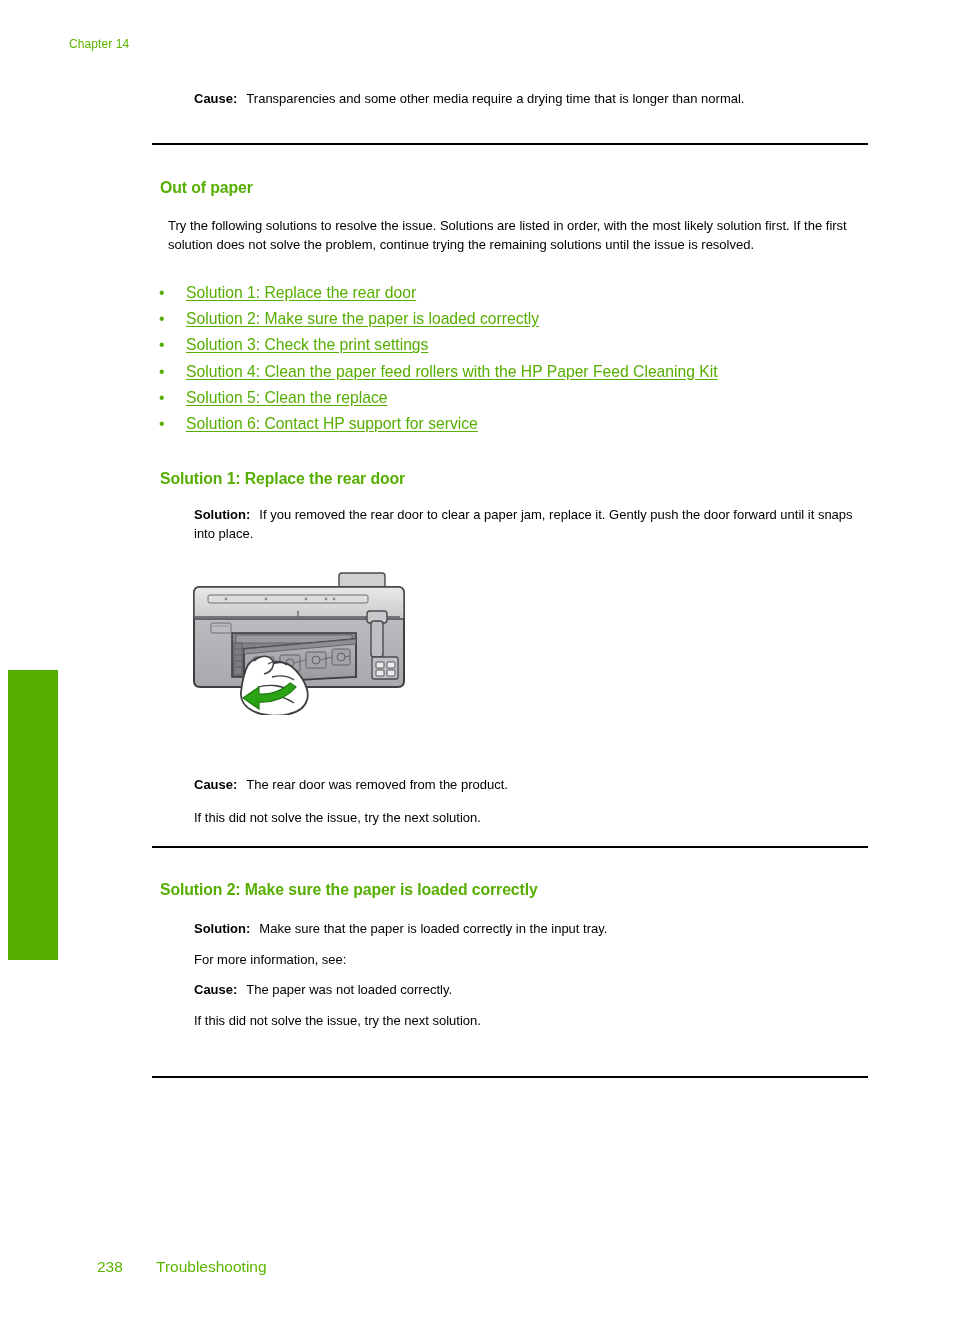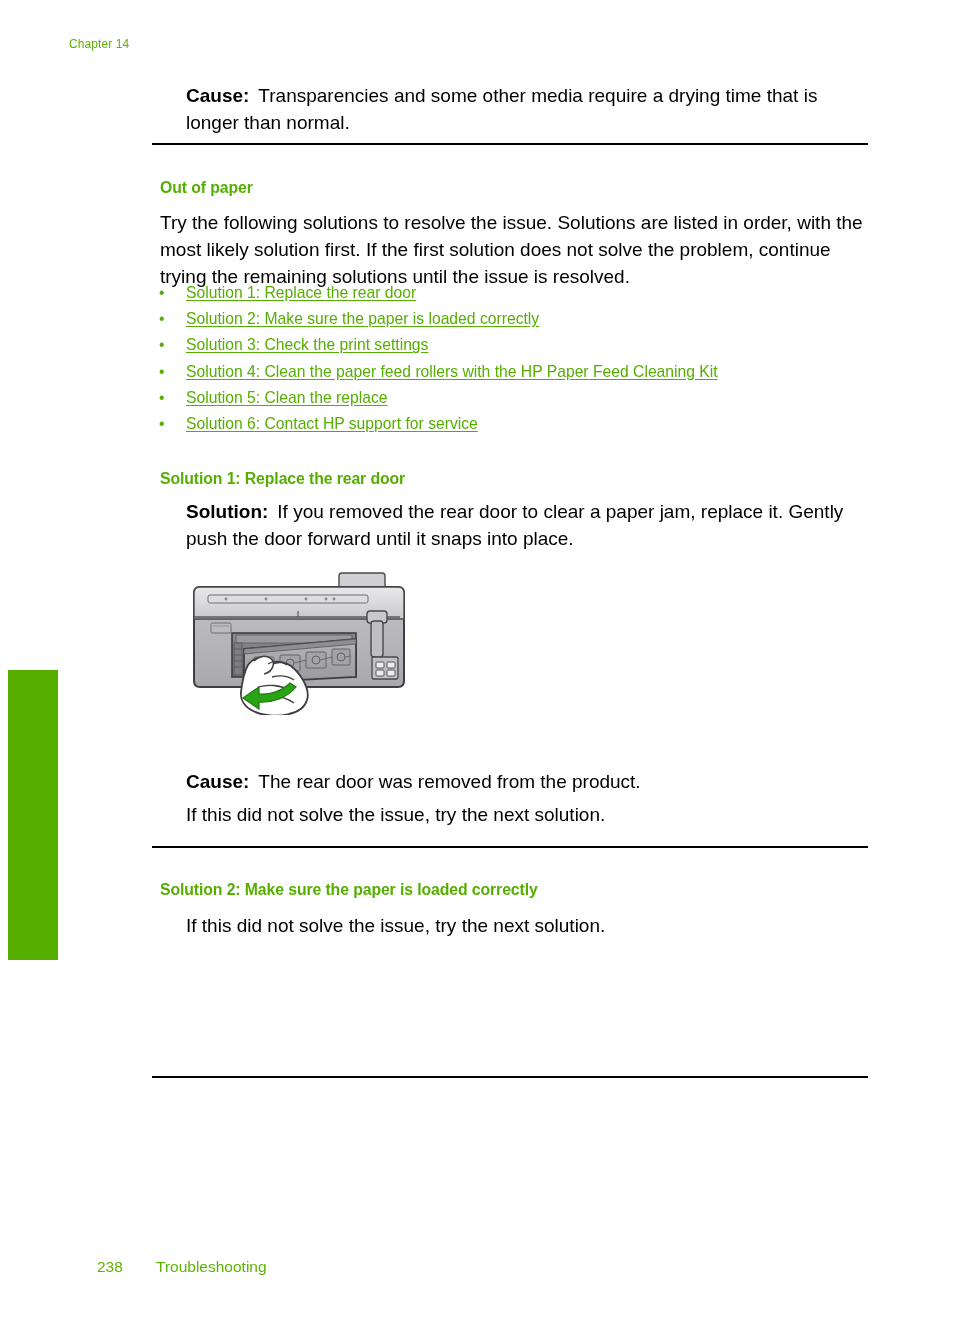--- a/index.html
+++ b/index.html
@@ -63,22 +63,22 @@
     width: 59px;
     margin-left: 28px;
   }
 
   .rule {
     border-top: 2px solid #000000;
     width: 716px;
   }
 
   p {
-    margin: 0;
-    font-size: 19px;
+    margin: 8px;
+    font-size: 13px;
     line-height: 1.43;
   }
 
   .lbl {
     font-weight: bold;
   }
   .lbl-gap {
     display: inline-block;
     width: 9px;
   }
@@ -335,20 +335,27 @@
   <p>If this did not solve the issue, try the next solution.</p>
 </div>
 
 <div class="b-rule-2 rule"></div>
 
 <div class="b-sol2-title">
   <h3 class="solution-title">Solution 2: Make sure the paper is loaded correctly</h3>
 </div>
 
 <div class="b-sol2-body">
+  <p>
+    <span class="lbl">Solution:</span><span class="lbl-gap"></span><span>Make sure that the paper is loaded correctly in the input tray.</span>
+  </p>
+  <p>For more information, see:</p>
+  <p>
+    <span class="lbl">Cause:</span><span class="lbl-gap"></span><span>The paper was not loaded correctly.</span>
+  </p>
   <p>If this did not solve the issue, try the next solution.</p>
 </div>
 
 <div class="b-rule-3 rule"></div>
 
 <div class="footer">
   <span class="page-num">238</span><span>Troubleshooting</span>
 </div>
 
 </body></html>

